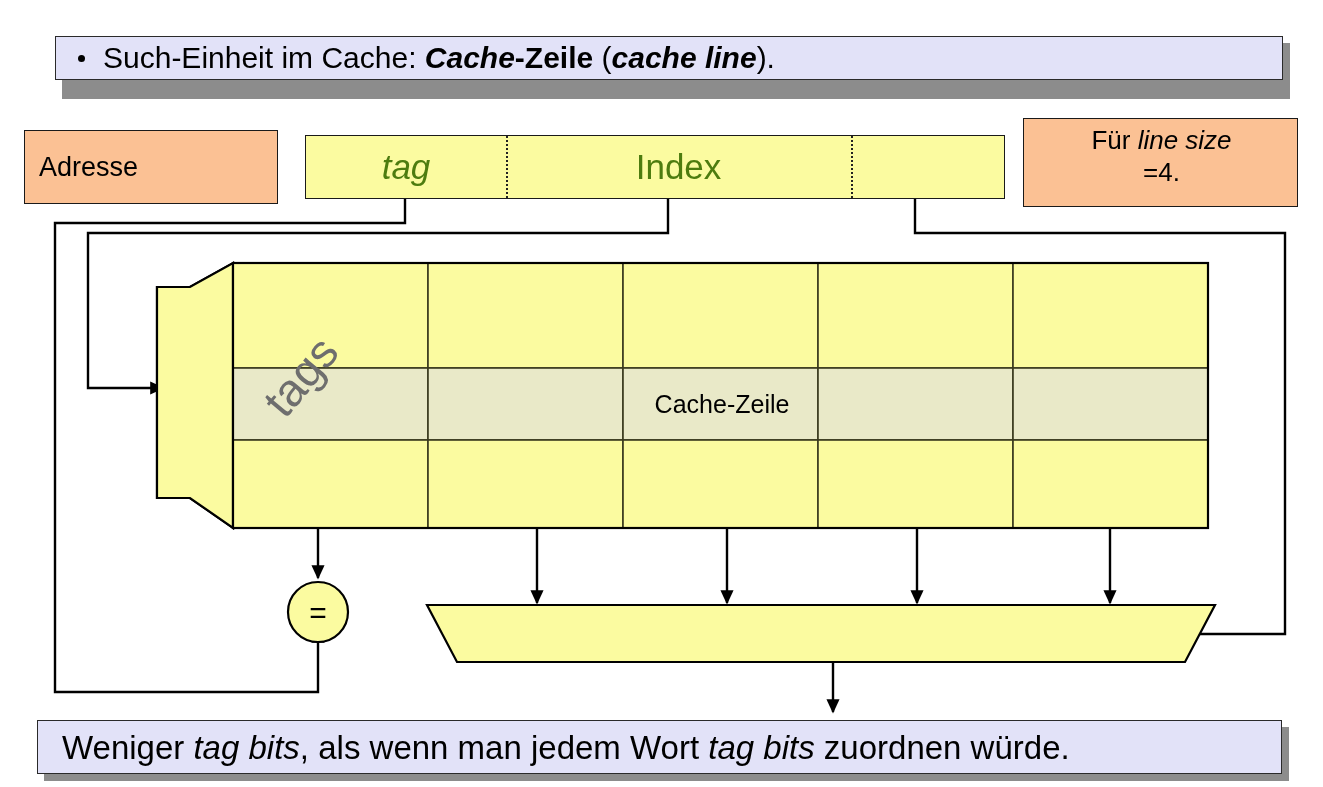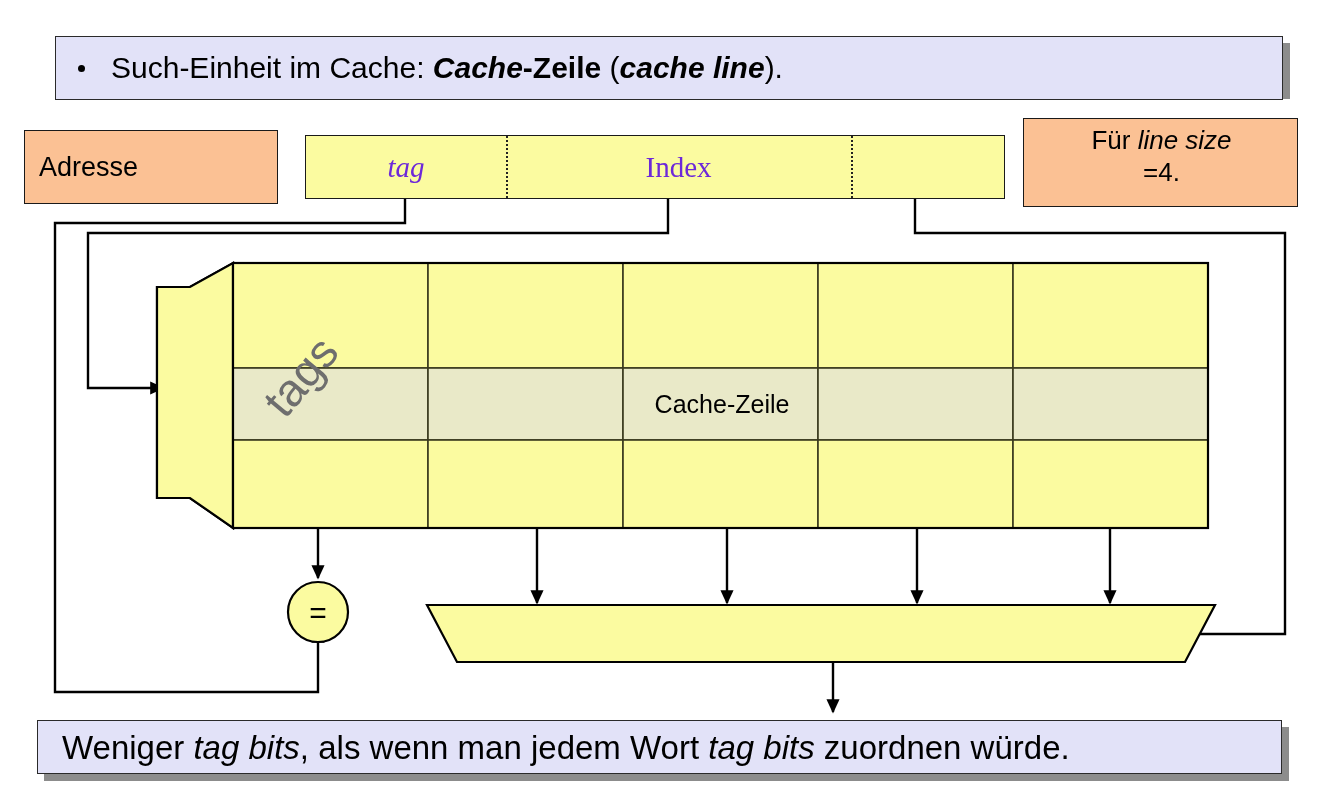--- a/index.html
+++ b/index.html
@@ -71,23 +71,22 @@
     border: 1px solid #1a1a1a;
     box-sizing: border-box;
   }
   .addr-field {
     position: absolute;
     top: 0;
     height: 100%;
     display: flex;
     align-items: center;
     justify-content: center;
-    font-size: 29px;
-    color: #6d28d9;
-    font-family: Liberation Serif, serif;
+    font-size: 35px;
+    color: #4d7c0f;
   }
   .addr-field.italic { font-style: italic; }
   .addr-divider {
     position: absolute;
     top: 0;
     width: 0;
     height: 100%;
     border-left: 2px dotted #222;
   }
 
@@ -127,21 +126,21 @@
     font-size: 30px;
     fill: #000;
   }
 </style>
 </head>
 <body>
 
 <div id="slide">
 
   <div class="banner-shadow" style="left:62px; top:43px; width:1228px; height:56px;"></div>
-  <div class="banner" style="left:55px; top:36px; width:1228px; height:64px;gap:8px;">
+  <div class="banner" style="left:55px; top:36px; width:1228px; height:44px;">
     <span class="bullet-dot"></span>
     <span class="banner-text"><span>Such-Einheit im Cache: </span><b><i>Cache</i></b><b>-Zeile</b><span> (</span><b><i>cache line</i></b><span>).</span></span>
   </div>
 
   <div class="orange-box" style="left:24px; top:130px; width:254px; height:74px; display:flex; align-items:center;">
     <span style="padding-left:14px; font-size:27px;text-align:center;">Adresse</span>
   </div>
 
   <div class="addr-bar" style="left:305px; top:135px; width:700px; height:64px;">
     <div class="addr-field italic" style="left:0px; width:200px;">tag</div>

